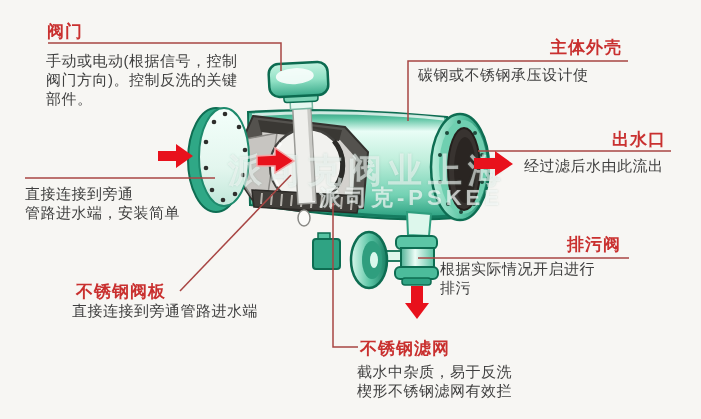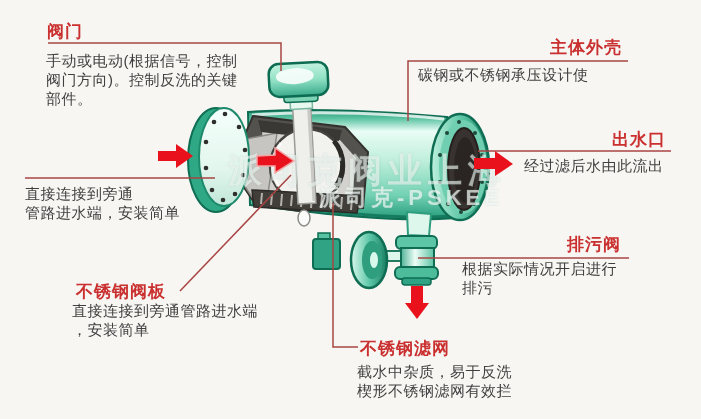--- a/index.html
+++ b/index.html
@@ -214,35 +214,34 @@
   </div>
 
   <div class="anno-body" style="left:25px;top:184px">
     <div>直接连接到旁通</div>
     <div>管路进水端，安装简单</div>
   </div>
 
   <div class="anno-title" style="left:76px;top:280px">不锈钢阀板</div>
   <div class="anno-body" style="left:72px;top:301px">
     <div>直接连接到旁通管路进水端</div>
-    <div>，安装简单</div>
   </div>
 
   <div class="anno-title" style="left:550px;top:36px">主体外壳</div>
   <div class="anno-body" style="left:418px;top:65px">
     <div>碳钢或不锈钢承压设计使</div>
   </div>
 
   <div class="anno-title" style="left:612px;top:128px">出水口</div>
   <div class="anno-body" style="left:524px;top:156px">
     <div>经过滤后水由此流出</div>
   </div>
 
   <div class="anno-title" style="left:567px;top:233px">排污阀</div>
-  <div class="anno-body" style="left:462px;top:259px">
+  <div class="anno-body" style="left:440px;top:259px">
     <div>根据实际情况开启进行</div>
     <div>排污</div>
   </div>
 
   <div class="anno-title" style="left:360px;top:337px">不锈钢滤网</div>
   <div class="anno-body" style="left:357px;top:362px">
     <div>截水中杂质，易于反洗</div>
     <div>楔形不锈钢滤网有效拦</div>
   </div>
 

